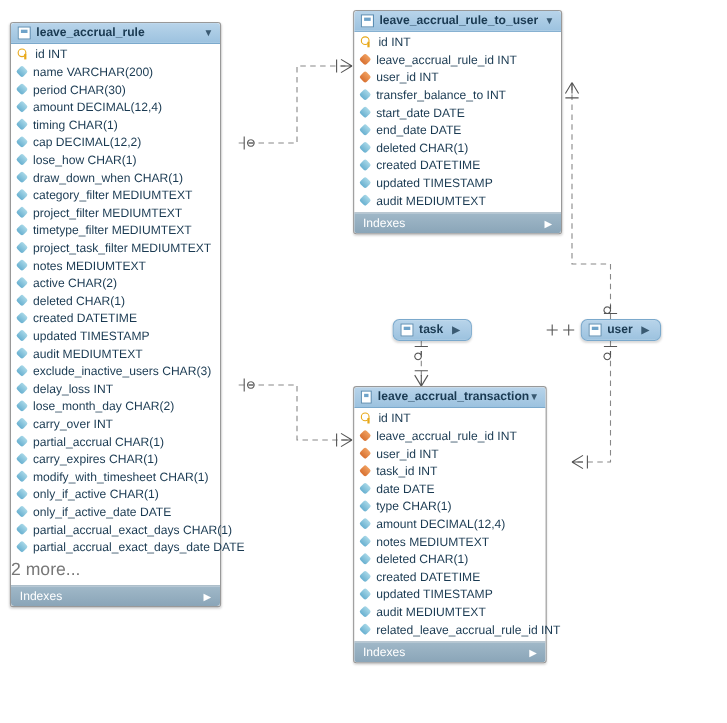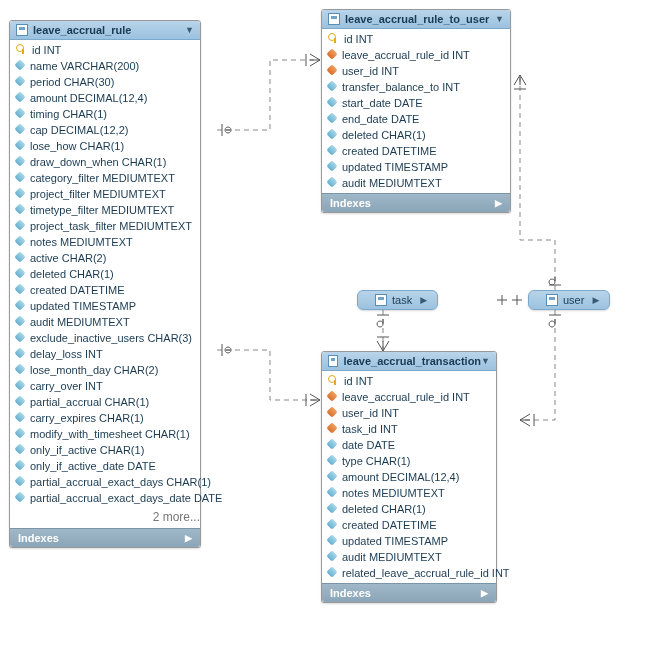--- a/index.html
+++ b/index.html
@@ -88,47 +88,47 @@
     margin-top: 1px;
   }
   .ico-col {
     transform: rotate(45deg);
     background: linear-gradient(#a8d8e8, #68b0d0);
     border-radius: 2px;
     width: 8px; height: 8px;
     margin-top: 1px;
   }
   .more {
-    text-align: right;
+    text-align: left;
     color: #777;
-    font-size: 12px;
+    font-size: 16px;
     padding: 2px 0 4px;
   }
   .indexes {
     background: linear-gradient(#a0b8c8, #8aa5b8);
     padding: 3px 8px;
     color: #fff;
-    font-weight: bold;
+    font-weight: normal;
     border-top: 1px solid #7a95a8;
     border-radius: 0 0 3px 3px;
     display: flex;
     align-items: center;
   }
   .indexes .arw {
     margin-left: auto;
     font-size: 9px;
   }
   
   .mini {
     background: linear-gradient(#b8d4ea, #9cc2df);
     border: 1px solid #7ba9cc;
     border-radius: 6px;
-    padding: 3px 10px 3px 17px;
-    position: absolute;
-    font-weight: normal;
+    padding: 3px 10px 3px 6px;
+    position: absolute;
+    font-weight: bold;
     color: #1a3a52;
     display: flex;
     align-items: center;
     box-shadow: 0 1px 2px rgba(0,0,0,0.15);
   }
   .mini .ticon {
     width: 12px; height: 12px;
     background: #fff;
     border: 1px solid #5a8db3;
     margin-right: 5px;

